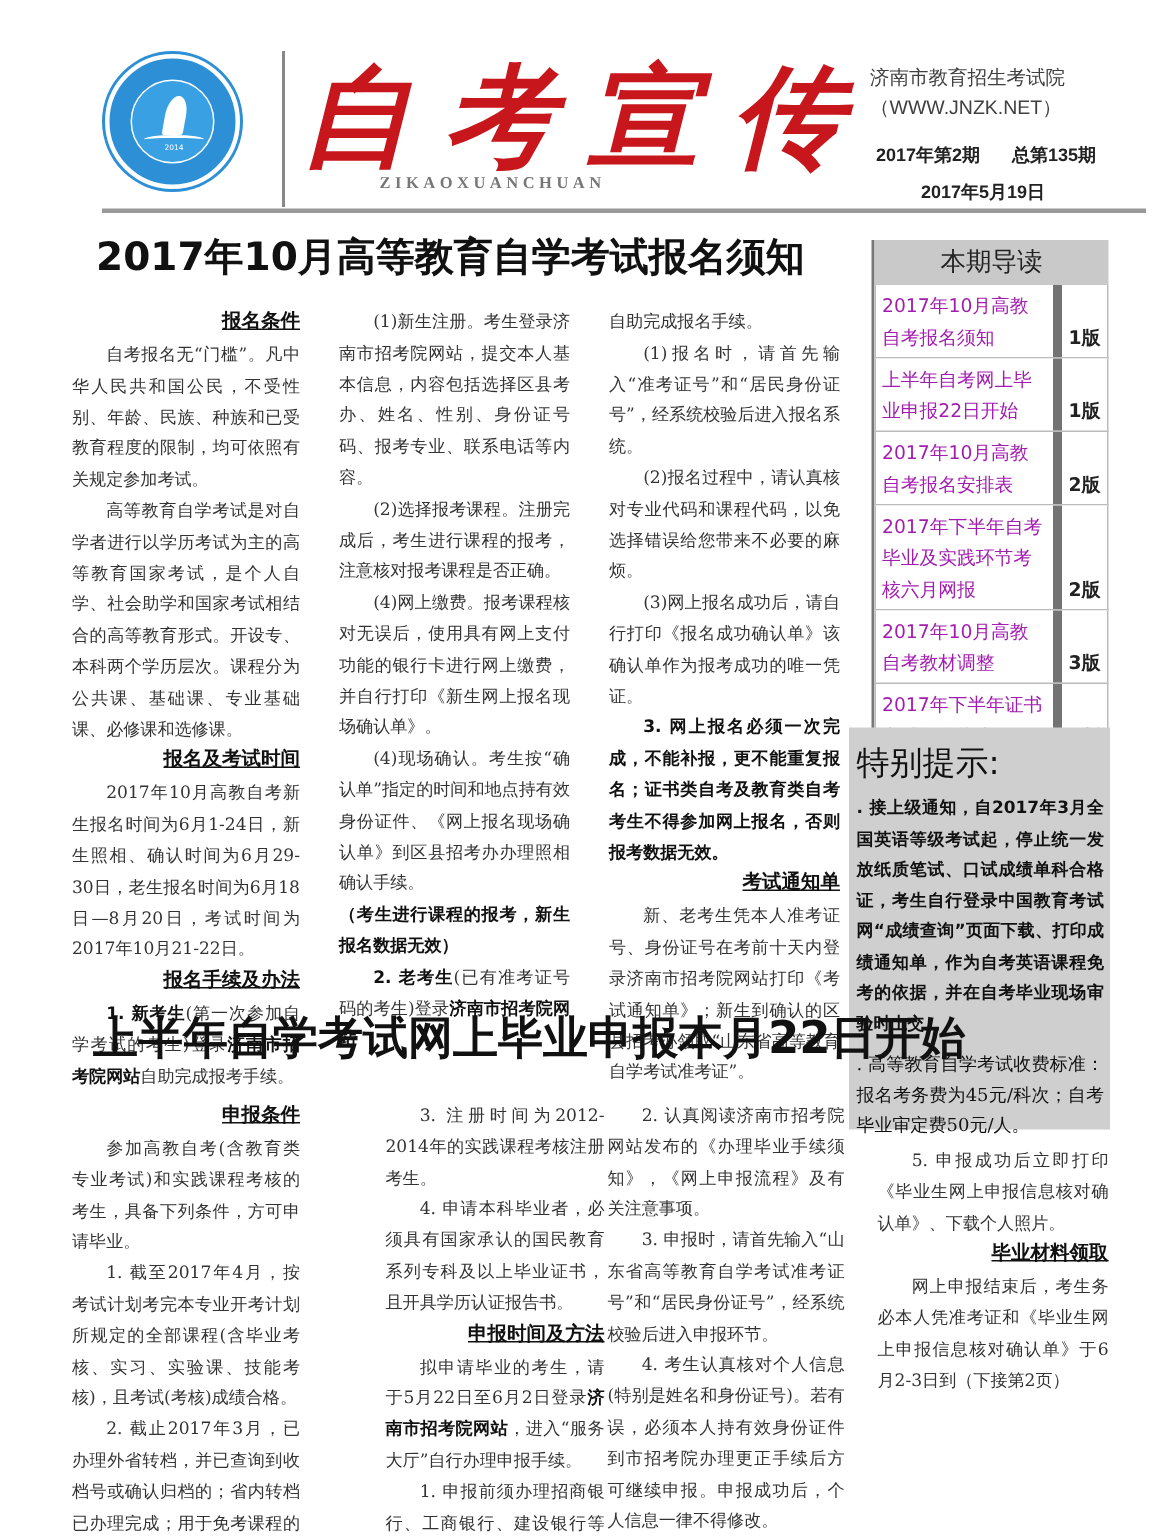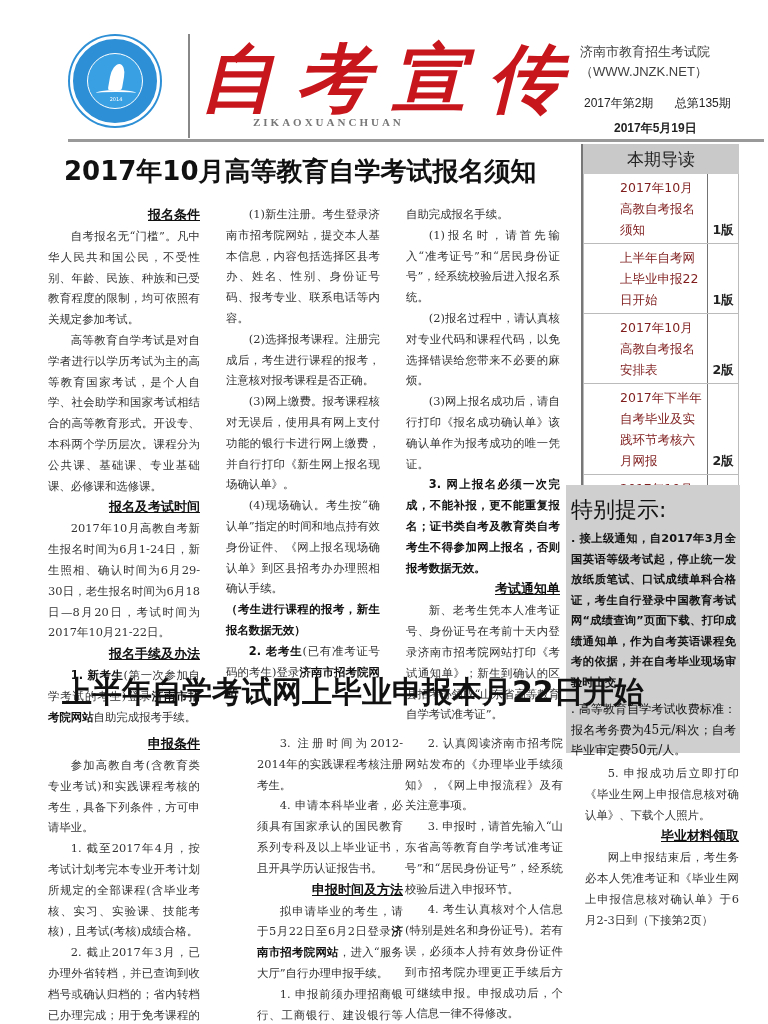--- a/index.html
+++ b/index.html
@@ -16,21 +16,21 @@
                 background: #ffffff; border-radius: 50% 50% 10% 10%; transform: skewX(-10deg); }
   .logo-book { position: absolute; left: 8px; top: 36px; width: 40px; height: 6px; border-top: 2px solid #fff; border-radius: 50%; }
   .logo-year { position: absolute; left: 0; width: 56px; top: 42px; font-size: 5px; color: #fff; text-align: center; font-family: "DejaVu Sans", sans-serif; }
   .mast-divider { position: absolute; left: 164px; top: 34px; width: 2px; height: 104px; background: #888; }
   .title-cn { position: absolute; left: 176px; top: 38px; font-size: 74px; color: #c8161d; letter-spacing: 22px;
               font-family: "DejaVu Serif", serif; font-weight: bold; line-height: 80px; font-style: italic; }
   .title-en { position: absolute; left: 229px; top: 116px; font-size: 11px; color: #777; letter-spacing: 3px;
               font-family: "Liberation Serif", serif; font-weight: bold; }
   .publisher { position: absolute; left: 556px; top: 42px; width: 200px; font-family: "Liberation Sans", sans-serif; font-size: 13px; color: #404040; }
   .publisher div { line-height: 20px; }
-  .pub-issue { position: absolute; left: 560px; top: 95px; font-family: "Liberation Sans", sans-serif; font-size: 12px; font-weight: normal; }
+  .pub-issue { position: absolute; left: 560px; top: 95px; font-family: "Liberation Sans", sans-serif; font-size: 12px; font-weight: bold; }
   .pub-issue span + span { margin-left: 18px; }
   .pub-date { position: absolute; left: 590px; top: 120px; font-family: "Liberation Sans", sans-serif; font-size: 12px; font-weight: bold; }
   .mast-rule { position: absolute; left: 44px; top: 139px; width: 696px; height: 3px; background: #999; }
 
   
   .headline { position: absolute; font-family: "DejaVu Sans", sans-serif; font-weight: bold; color: #111; white-space: nowrap; }
   .h1 { left: 64px; top: 154px; font-size: 26px; letter-spacing: 0px; }
   .h2 { left: 50px; top: 672px; font-size: 30px; margin-left: 12px; }
 
   
@@ -44,26 +44,26 @@
   .c1 { left: 48px; top: 204px; width: 152px; }
   .c2 { left: 226px; top: 204px; width: 154px; }
   .c3 { left: 406px; top: 204px; width: 154px; }
 
   .c4 { left: 48px; top: 733px; width: 152px; }
   .c5 { left: 257px; top: 733px; width: 146px; }
   .c6 { left: 405px; top: 733px; width: 158px; }
   .c7 { left: 585px; top: 763px; width: 154px; }
 
   
-  .toc { position: absolute; left: 581px; top: 144px; width: 158px; border-left: 2px solid #777; }
+  .toc { position: absolute; left: 581px; top: 160px; width: 158px; border-left: 2px solid #777; }
   .toc-title { height: 30px; background: #c9c9c9; text-align: center; font-family: "DejaVu Sans", sans-serif;
                font-size: 17px; line-height: 30px; color: #222; }
   .toc-row { display: flex; border: 1px solid #bbb; border-top: none; background: #fff; }
   .toc-row:first-of-type { border-top: 1px solid #bbb; }
-  .toc-text { flex: 1; padding: 3px 4px; font-family: "DejaVu Sans", sans-serif; font-size: 12.5px; line-height: 21px; color: #7f1d1d; border-right: 1px solid #737373; margin-left: 32px; }
+  .toc-text { flex: 1; padding: 3px 4px; font-family: "DejaVu Sans", sans-serif; font-size: 12.5px; line-height: 21px; color: #a21caf; border-right: 6px solid #737373; }
   .toc-page { width: 30px; display: flex; align-items: flex-end; justify-content: center; padding-bottom: 4px;
               font-family: "DejaVu Sans", sans-serif; font-weight: bold; font-size: 12.5px; color: #222; }
 
   
   .tips { position: absolute; left: 566px; top: 485px; width: 174px; height: 268px; background: #cfcfcf; padding: 10px 4px 4px 5px; }
   .tips-title { font-family: "DejaVu Sans", sans-serif; font-size: 22px; color: #111; line-height: 30px; margin-bottom: 4px; }
   .tips p { font-size: 12px; line-height: 20.5px; color: #111; margin-bottom: 6px; text-align: justify; }
   .tips p.bold { font-family: "DejaVu Sans", sans-serif; font-weight: bold; font-size: 11.3px; }
 </style>
 </head>
@@ -100,21 +100,21 @@
   <p>高等教育自学考试是对自学者进行以学历考试为主的高等教育国家考试，是个人自学、社会助学和国家考试相结合的高等教育形式。开设专、本科两个学历层次。课程分为公共课、基础课、专业基础课、必修课和选修课。</p>
   <div class="sub">报名及考试时间</div>
   <p>2017年10月高教自考新生报名时间为6月1-24日，新生照相、确认时间为6月29-30日，老生报名时间为6月18日—8月20日，考试时间为2017年10月21-22日。</p>
   <div class="sub">报名手续及办法</div>
   <p><b>1. 新考生</b><span>(第一次参加自学考试的考生)登录</span><b>济南市招考院网站</b><span>自助完成报考手续。</span></p>
 </div>
 
 <div class="col c2">
   <p>(1)新生注册。考生登录济南市招考院网站，提交本人基本信息，内容包括选择区县考办、姓名、性别、身份证号码、报考专业、联系电话等内容。</p>
   <p>(2)选择报考课程。注册完成后，考生进行课程的报考，注意核对报考课程是否正确。</p>
-  <p>(3)网上缴费。报考课程核对无误后，使用具有网上支付功能的银行卡进行网上缴费，并自行打印《新生网上报名现场确认单》。</p>
+  <p>(4)网上缴费。报考课程核对无误后，使用具有网上支付功能的银行卡进行网上缴费，并自行打印《新生网上报名现场确认单》。</p>
   <p>(4)现场确认。考生按“确认单”指定的时间和地点持有效身份证件、《网上报名现场确认单》到区县招考办办理照相确认手续。</p>
   <p class="noindent"><b>（考生进行课程的报考，新生报名数据无效）</b></p>
   <p><b>2. 老考生</b><span>(已有准考证号码的考生)登录</span><b>济南市招考院网站</b></p>
 </div>
 
 <div class="col c3">
   <p class="noindent">自助完成报名手续。</p>
   <p>(1)报名时，请首先输入“准考证号”和“居民身份证号”，经系统校验后进入报名系统。</p>
   <p>(2)报名过程中，请认真核对专业代码和课程代码，以免选择错误给您带来不必要的麻烦。</p>
   <p>(3)网上报名成功后，请自行打印《报名成功确认单》该确认单作为报考成功的唯一凭证。</p>

